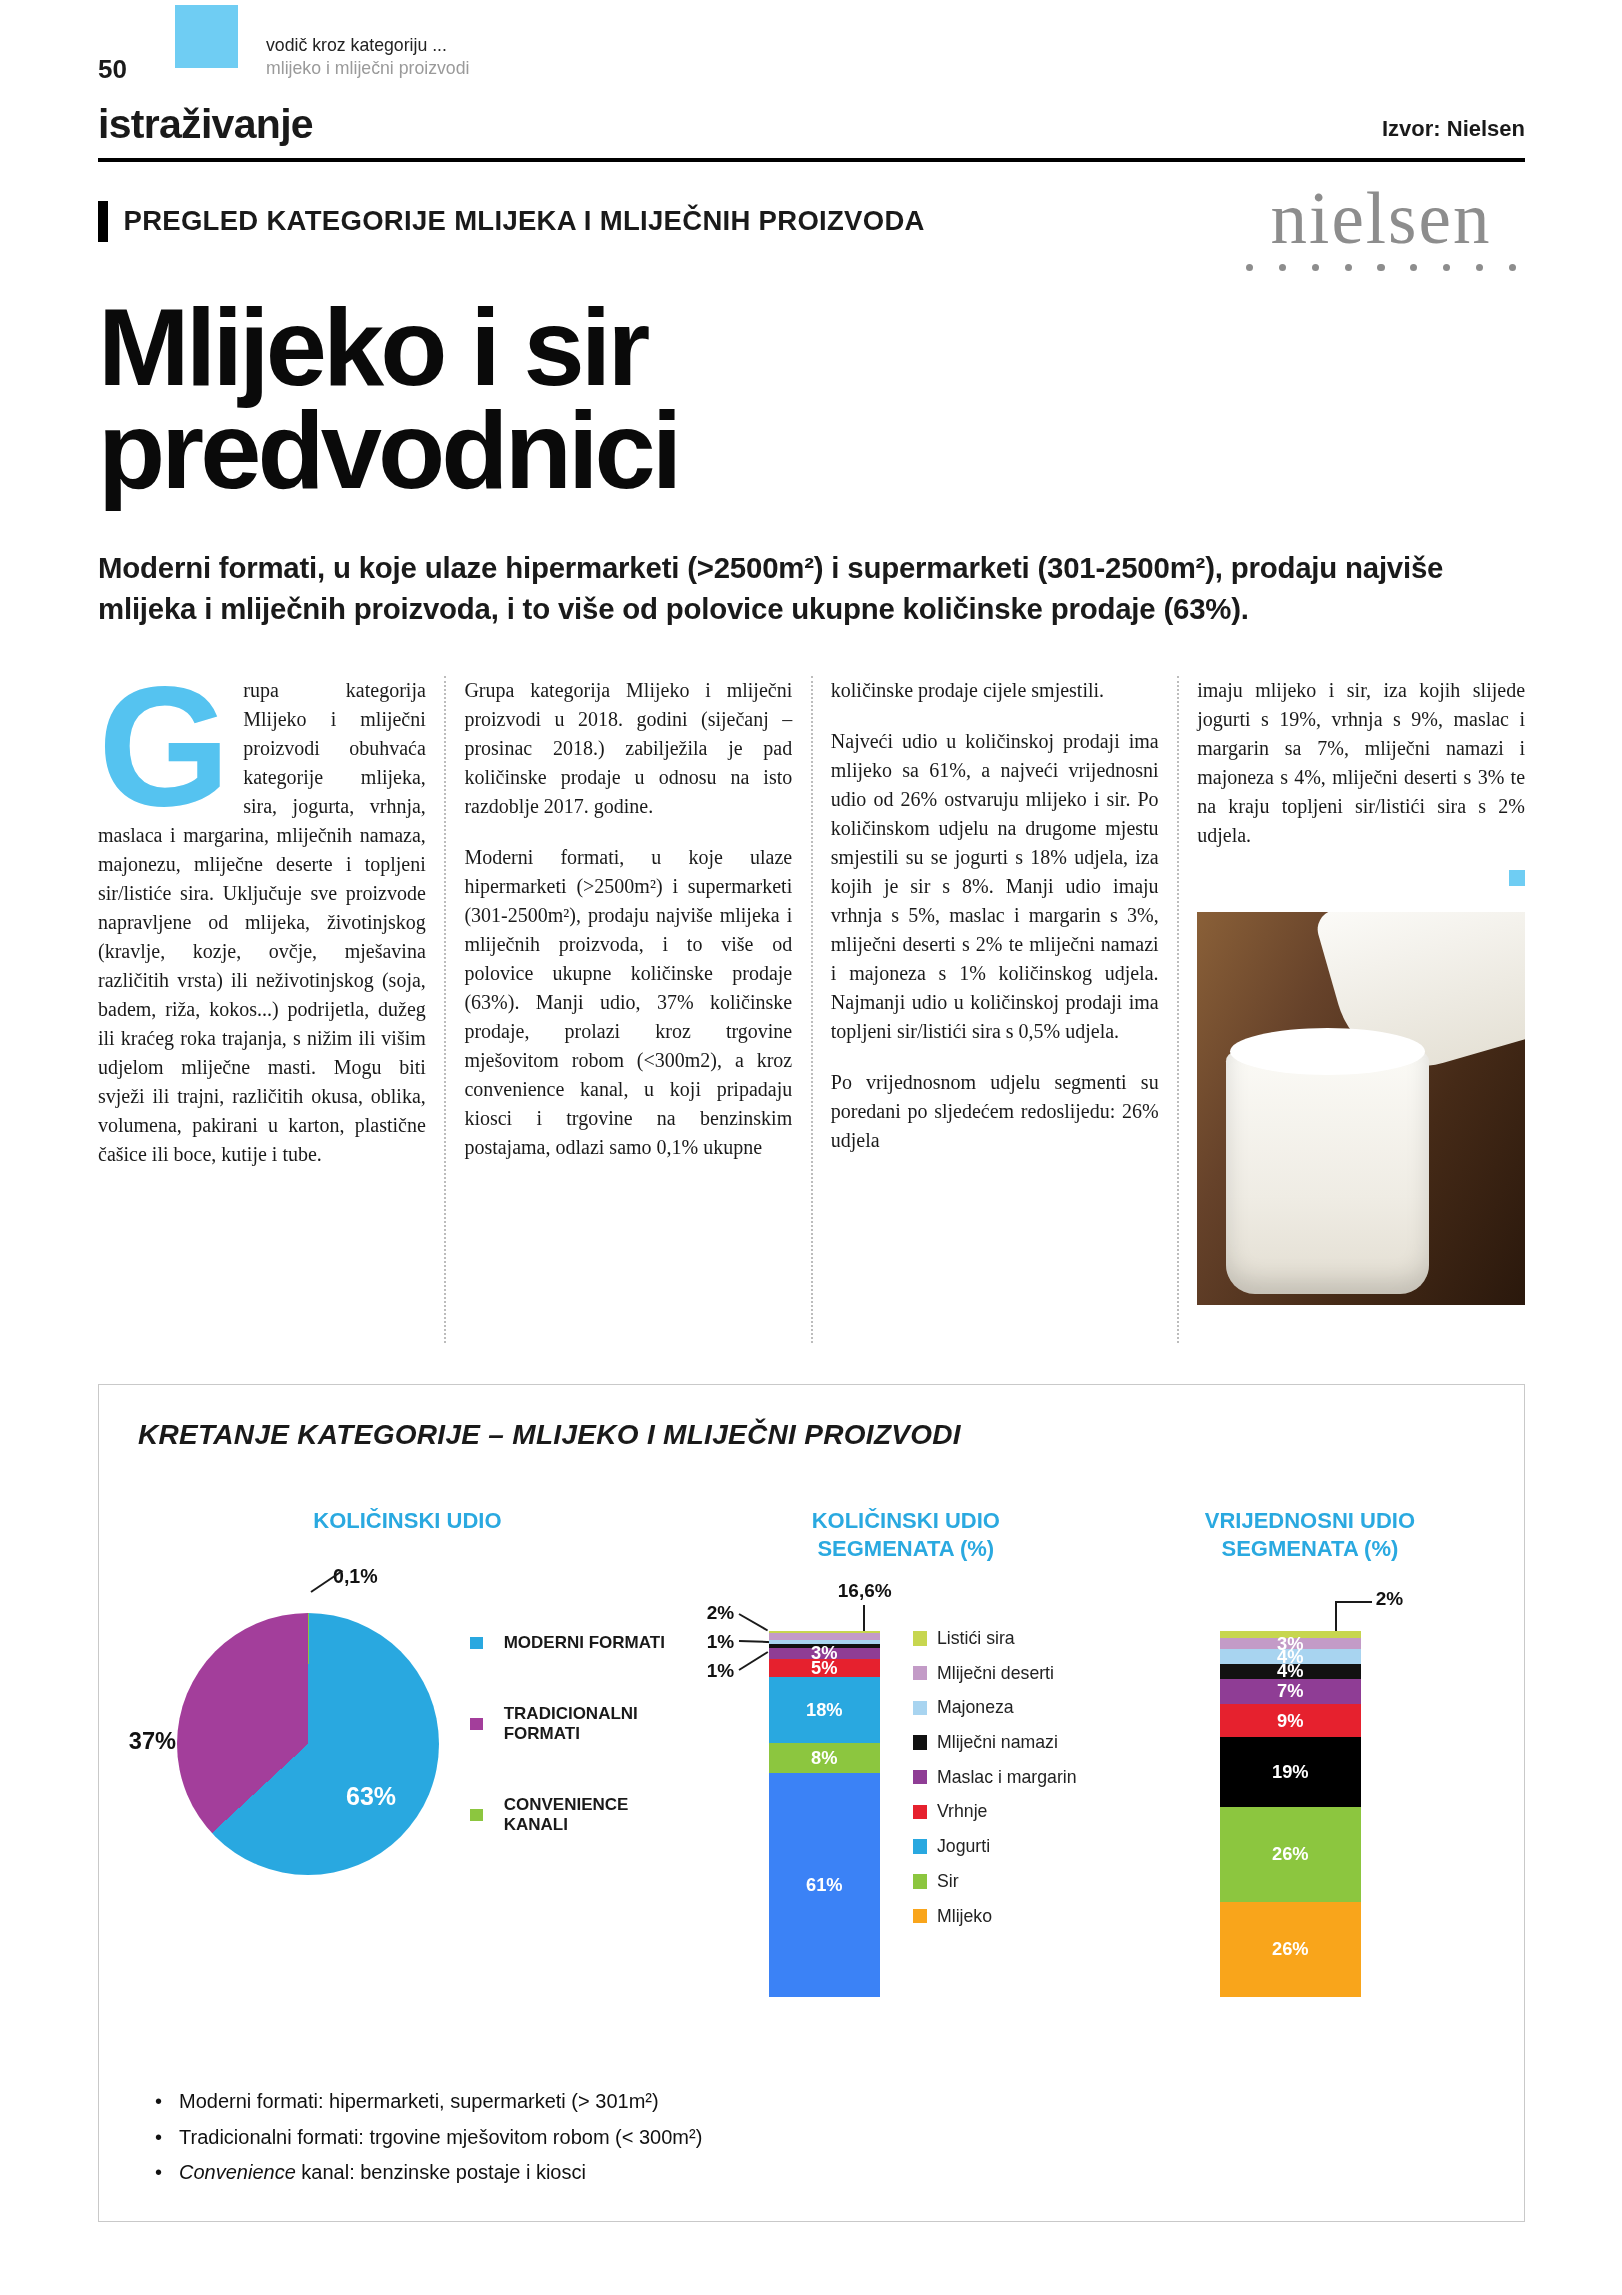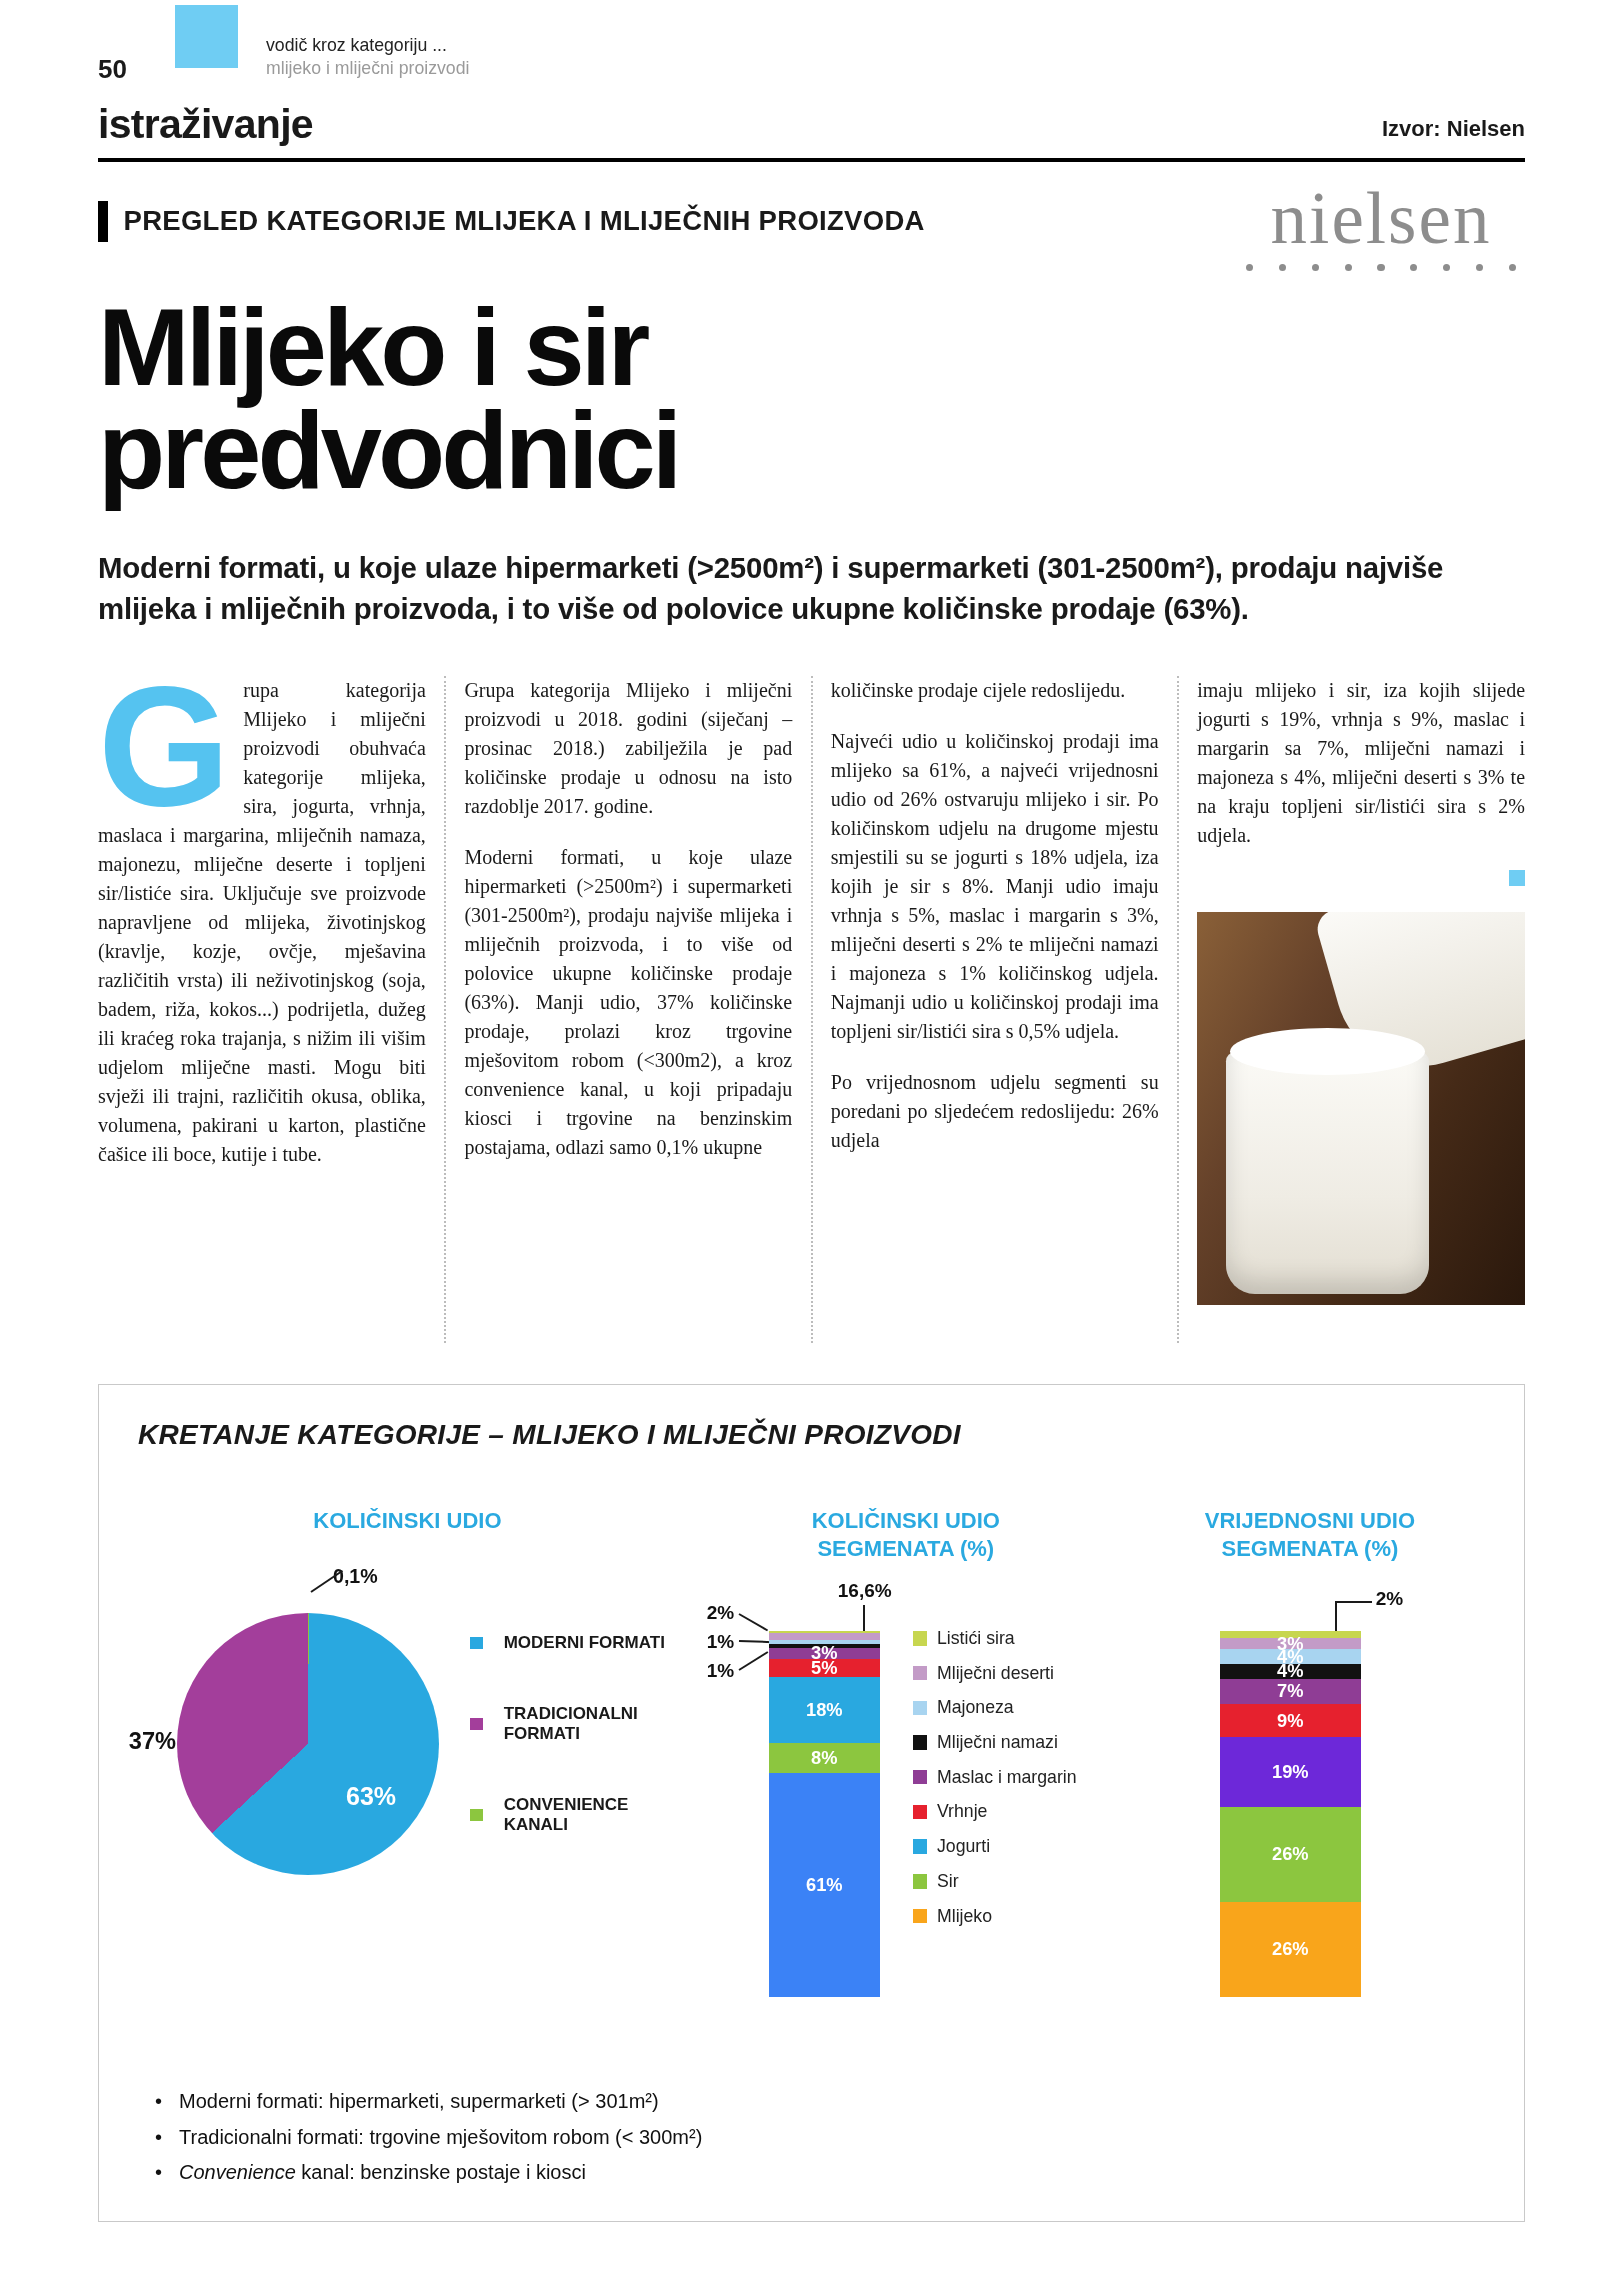--- a/index.html
+++ b/index.html
@@ -165,21 +165,21 @@
 
   <div class="columns">
     <div class="col">
         <p><span class="dropcap">G</span>rupa kategorija Mlijeko i mliječni proizvodi obuhvaća kategorije mlijeka, sira, jogurta, vrhnja, maslaca i margarina, mliječnih namaza, majonezu, mliječne deserte i topljeni sir/listiće sira. Uključuje sve proizvode napravljene od mlijeka, životinjskog (kravlje, kozje, ovčje, mješavina različitih vrsta) ili neživotinjskog (soja, badem, riža, kokos...) podrijetla, dužeg ili kraćeg roka trajanja, s nižim ili višim udjelom mliječne masti. Mogu biti svježi ili trajni, različitih okusa, oblika, volumena, pakirani u karton, plastične čašice ili boce, kutije i tube.</p>
       </div>
     <div class="col">
         <p>Grupa kategorija Mlijeko i mliječni proizvodi u 2018. godini (siječanj – prosinac 2018.) zabilježila je pad količinske prodaje u odnosu na isto razdoblje 2017. godine.</p>
         <p>Moderni formati, u koje ulaze hipermarketi (&gt;2500m²) i supermarketi (301-2500m²), prodaju najviše mlijeka i mliječnih proizvoda, i to više od polovice ukupne količinske prodaje (63%). Manji udio, 37% količinske prodaje, prolazi kroz trgovine mješovitom robom (&lt;300m2), a kroz convenience kanal, u koji pripadaju kiosci i trgovine na benzinskim postajama, odlazi samo 0,1% ukupne</p>
       </div>
     <div class="col">
-        <p>količinske prodaje cijele redoslijedu.</p>
+        <p>količinske prodaje cijele smjestili.</p>
         <p>Najveći udio u količinskoj prodaji ima mlijeko sa 61%, a najveći vrijednosni udio od 26% ostvaruju mlijeko i sir. Po količinskom udjelu na drugome mjestu smjestili su se jogurti s 18% udjela, iza kojih je sir s 8%. Manji udio imaju vrhnja s 5%, maslac i margarin s 3%, mliječni deserti s 2% te mliječni namazi i majoneza s 1% količinskog udjela. Najmanji udio u količinskoj prodaji ima topljeni sir/listići sira s 0,5% udjela.</p>
         <p>Po vrijednosnom udjelu segmenti su poredani po sljedećem redoslijedu: 26% udjela</p>
       </div>
     <div class="col">
       <div>
           <p>imaju mlijeko i sir, iza kojih slijede jogurti s 19%, vrhnja s 9%, maslac i margarin sa 7%, mliječni namazi i majoneza s 4%, mliječni deserti s 3% te na kraju topljeni sir/listići sira s 2% udjela.</p>
         </div>
       <div class="endmark-row">
         <span class="endmark"></span>
       </div>
@@ -323,21 +323,21 @@
               </div>
               <div class="bar-seg" style="flex-grow: 4; background: rgb(17, 17, 17);">
                 <span>4%</span>
               </div>
               <div class="bar-seg" style="flex-grow: 7; background: rgb(143, 61, 149);">
                 <span>7%</span>
               </div>
               <div class="bar-seg" style="flex-grow: 9; background: rgb(230, 33, 46);">
                 <span>9%</span>
               </div>
-              <div class="bar-seg" style="flex-grow: 19; background: #6d28d9;">
+              <div class="bar-seg" style="flex-grow: 19; background: #000000;">
                 <span>19%</span>
               </div>
               <div class="bar-seg" style="flex-grow: 26; background: rgb(140, 198, 63);">
                 <span>26%</span>
               </div>
               <div class="bar-seg" style="flex-grow: 26; background: rgb(249, 165, 27);">
                 <span>26%</span>
               </div>
             </div>
         </div>

